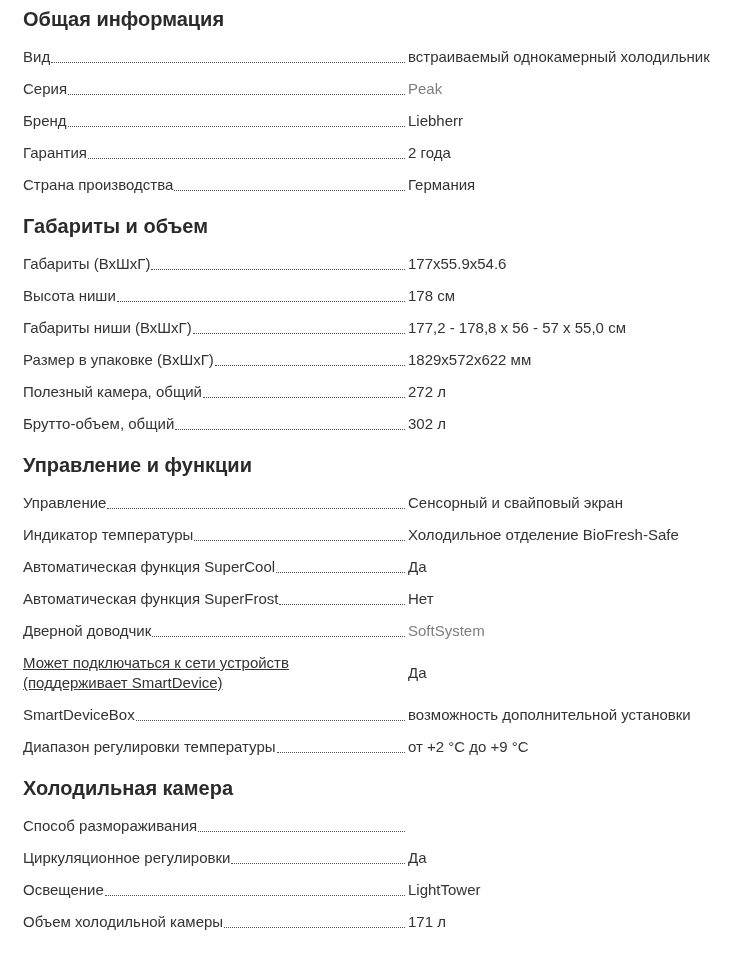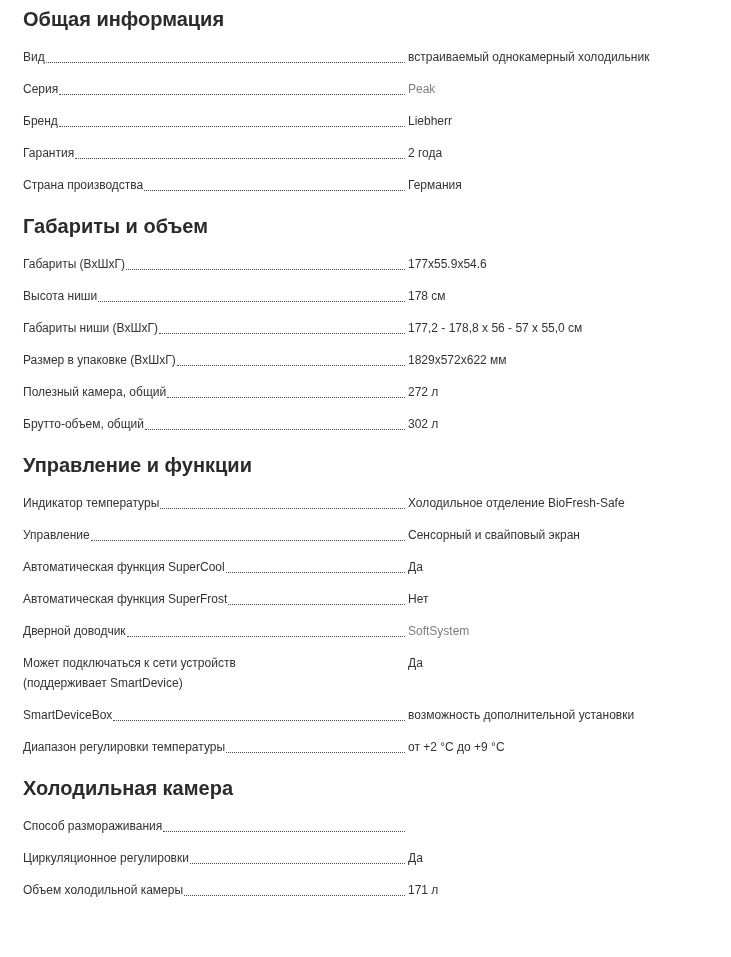--- a/index.html
+++ b/index.html
@@ -23,34 +23,35 @@
   }
   .section-title {
     font-size: 20px;
     line-height: 26px;
     font-weight: 700;
     color: #2b2b2b;
     margin: 0 0 15px 0;
   }
   .spec-row {
     display: flex;
-    align-items: flex-start;
+    align-items: center;
     margin-bottom: 12px;
-    font-size: 12px;
+    font-size: 15px;
     line-height: 20px;
   }
   .row-left {
     flex: 0 0 385px;
     width: 385px;
     display: flex;
     align-items: flex-end;
     min-width: 0;
   }
   .row-left.stacked {
     display: block;
+    text-decoration: underline;
   }
   .row-label {
     color: #333333;
     white-space: nowrap;
   }
   .row-left.stacked .row-label {
     white-space: normal;
   }
   .dotted-leader {
     flex: 1 1 8px;
@@ -154,31 +155,31 @@
             <div class="row-label">Брутто-объем, общий</div>
             <div class="dotted-leader"></div>
           </div>
           <div class="row-value">302 л</div>
         </div>
       </section>
       <section class="spec-section">
         <h2 class="section-title">Управление и функции</h2>
         <div class="spec-row">
           <div class="row-left">
+            <div class="row-label">Управление</div>
+            <div class="dotted-leader"></div>
+          </div>
+          <div class="row-value">Сенсорный и свайповый экран</div>
+        </div>
+        <div class="spec-row">
+          <div class="row-left">
             <div class="row-label">Индикатор температуры</div>
             <div class="dotted-leader"></div>
           </div>
           <div class="row-value">Холодильное отделение BioFresh-Safe</div>
-        </div>
-        <div class="spec-row">
-          <div class="row-left">
-            <div class="row-label">Управление</div>
-            <div class="dotted-leader"></div>
-          </div>
-          <div class="row-value">Сенсорный и свайповый экран</div>
         </div>
         <div class="spec-row">
           <div class="row-left">
             <div class="row-label">Автоматическая функция SuperCool</div>
             <div class="dotted-leader"></div>
           </div>
           <div class="row-value">Да</div>
         </div>
         <div class="spec-row">
           <div class="row-left">
@@ -223,20 +224,27 @@
             <div class="row-label">Способ размораживания</div>
             <div class="dotted-leader"></div>
           </div>
         </div>
         <div class="spec-row">
           <div class="row-left">
             <div class="row-label">Циркуляционное регулировки</div>
             <div class="dotted-leader"></div>
           </div>
           <div class="row-value">Да</div>
+        </div>
+        <div class="spec-row">
+          <div class="row-left">
+            <div class="row-label">Освещение</div>
+            <div class="dotted-leader"></div>
+          </div>
+          <div class="row-value">LightTower</div>
         </div>
         <div class="spec-row">
           <div class="row-left">
             <div class="row-label">Объем холодильной камеры</div>
             <div class="dotted-leader"></div>
           </div>
           <div class="row-value">171 л</div>
         </div>
       </section>
     </div>

